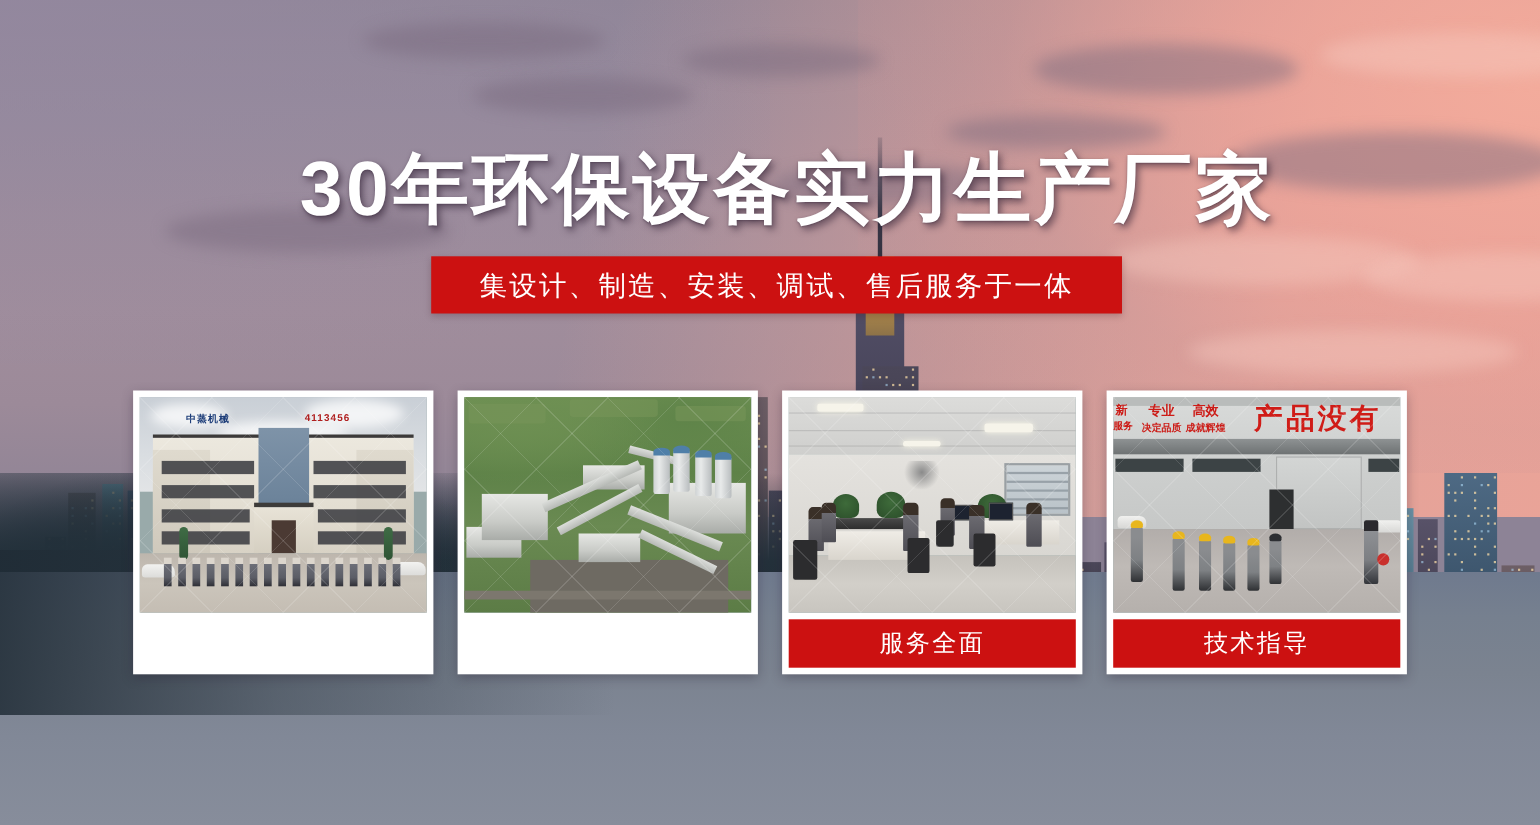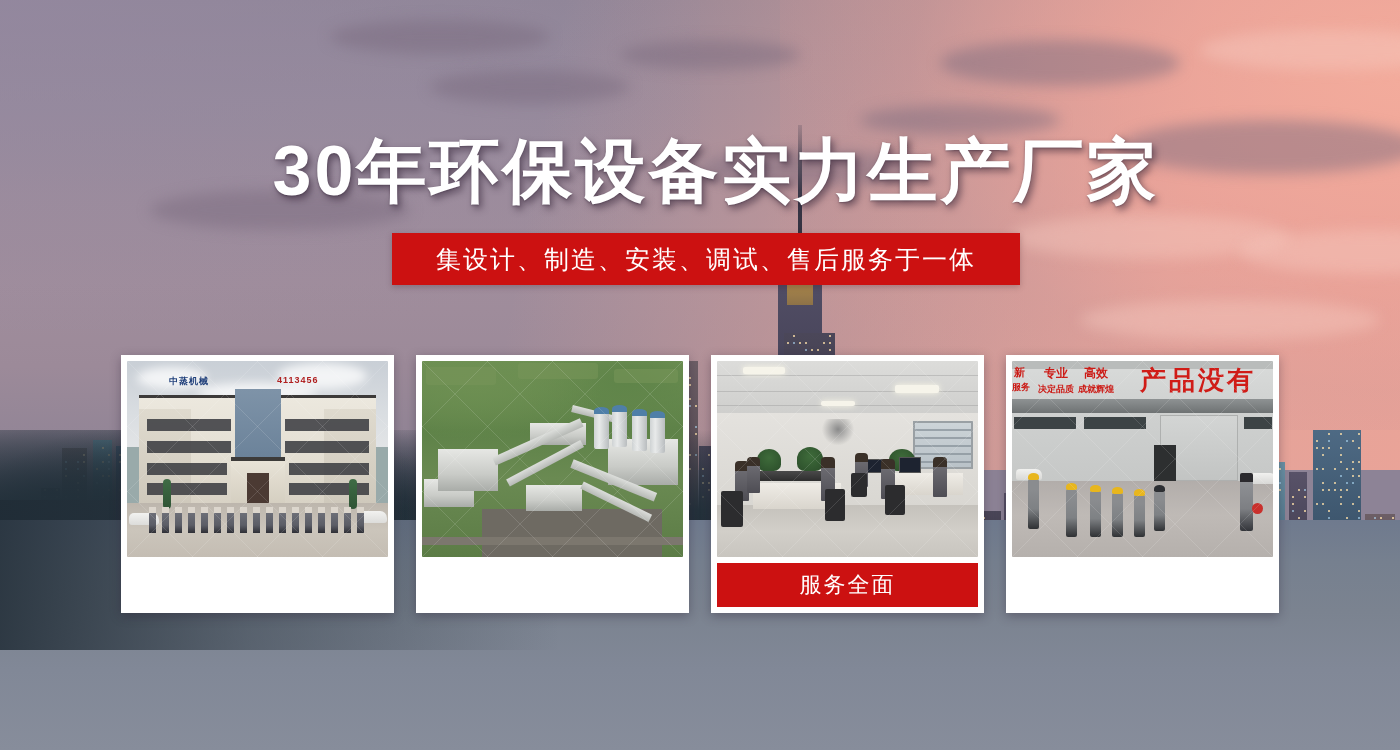--- a/index.html
+++ b/index.html
@@ -2746,16 +2746,19 @@
             <div class="p4-helmet" style="left: 100px; top: 126px;"></div>
             <div class="p4-worker" style="left: 122px; top: 134px; height: 42px;"></div>
             <div class="p4-helmet" style="left: 122px; top: 128px;"></div>
             <div class="p4-worker" style="left: 142px; top: 130px; height: 40px;"></div>
             <div class="p4-helmet" style="left: 142px; top: 124px; background: rgb(45, 47, 51);"></div>
           </div>
         <div class="p4-boss"></div>
         <div class="p4-ball"></div>
         <div class="wm"></div>
       </div>
+      <div class="label">
+        <span>技术指导</span>
+      </div>
     </div>
 
   </div>
 </div>
 
 </body></html>

